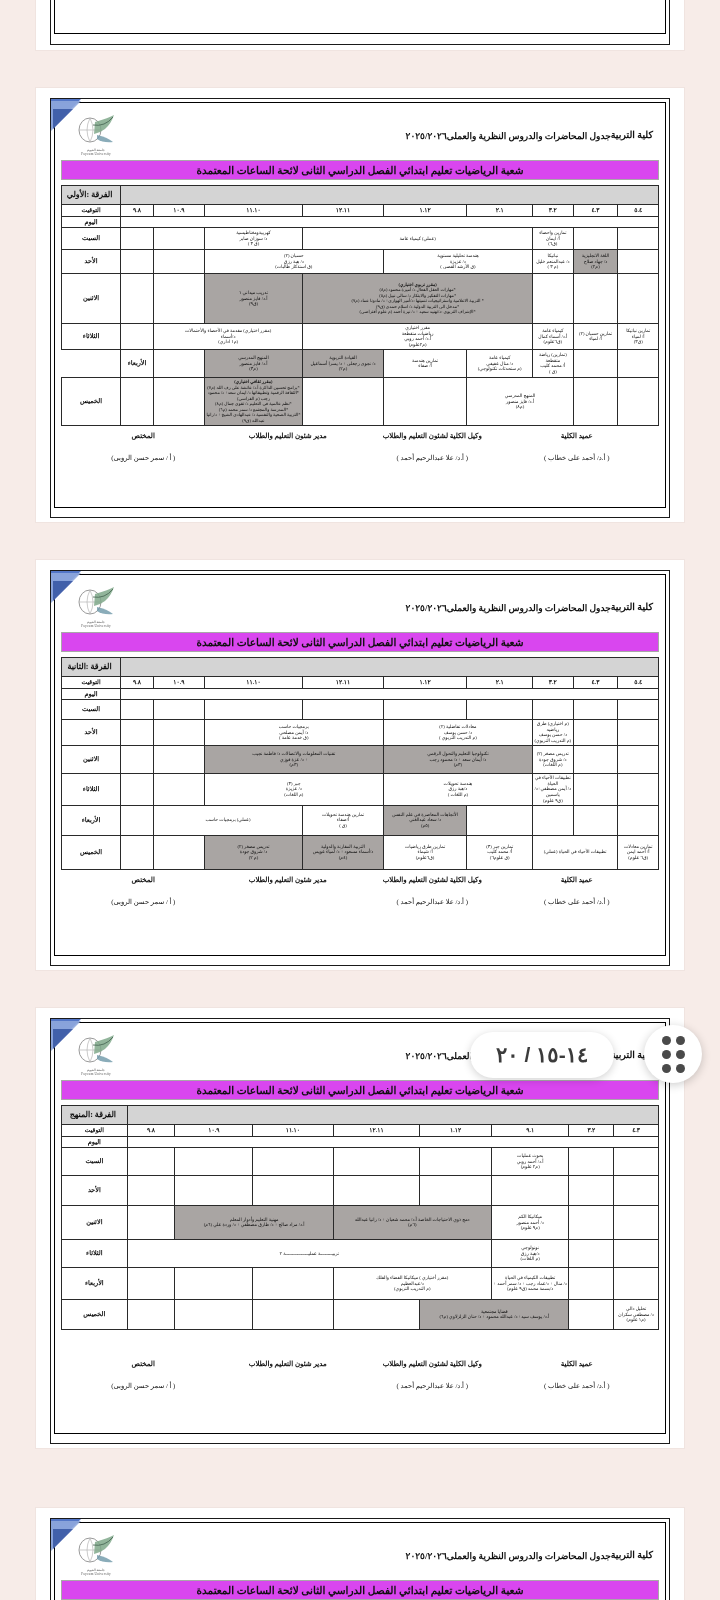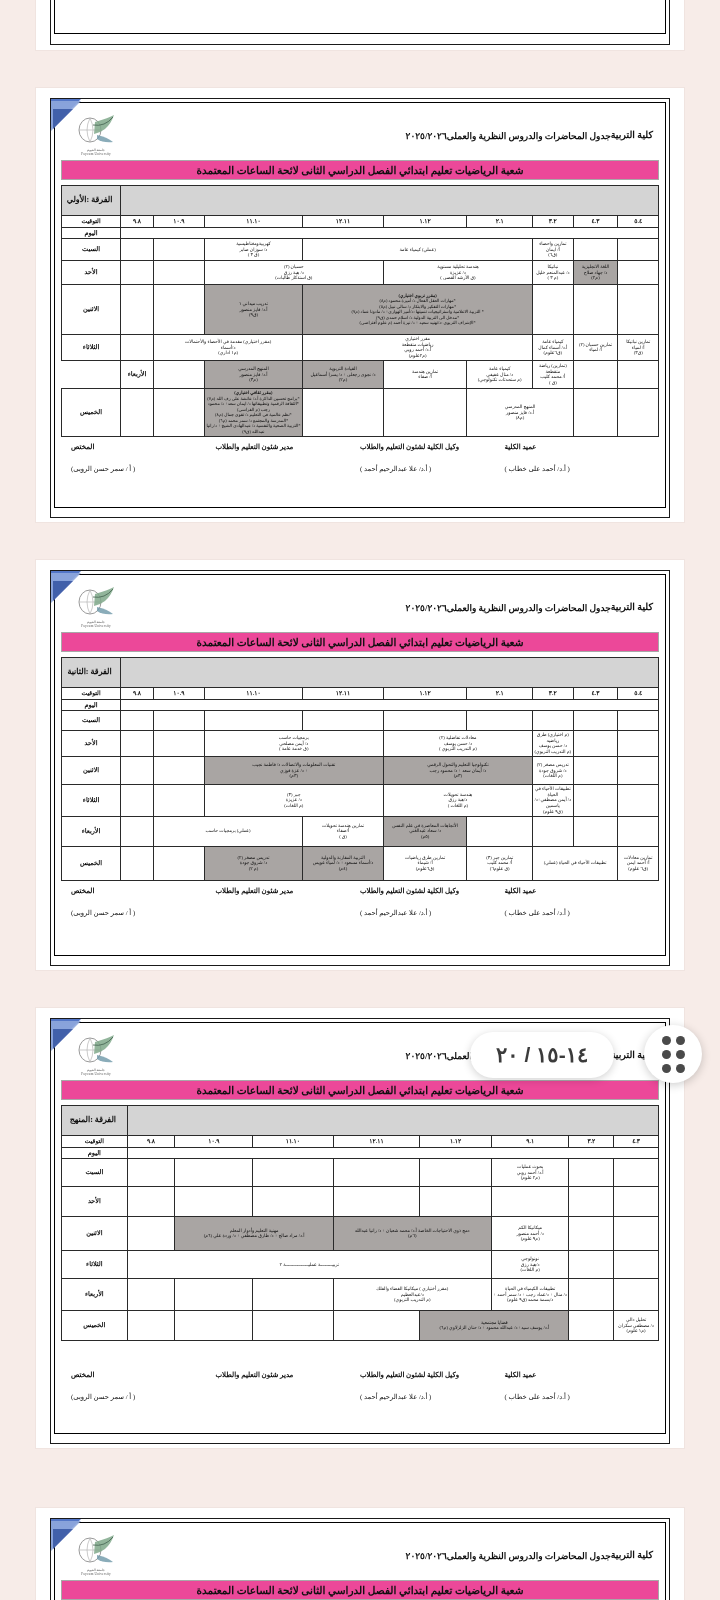--- a/index.html
+++ b/index.html
@@ -96,21 +96,21 @@
   .logo-wrap {
     width: 58px; text-align: center; padding-top: 2px;
   }
   .logo-svg { display: block; margin: 0 auto; }
   .logo-cap {
     font-size: 3.4px; color: #5a5a5a; letter-spacing: .2px;
     margin-top: 1px; line-height: 1.3;
   }
 
   .dept-bar {
-    background: #ec4899;
+    background: #d946ef;
     color: #111;
     text-align: center;
     font-size: 10.5px;
     font-weight: bold;
     padding: 3px 4px;
     margin: 3px 0 5px 0;
     border: 1px solid #a8a8a8;
   }
 
   
@@ -127,21 +127,21 @@
     padding: 1px 1px;
     vertical-align: middle;
     text-align: center;
     line-height: 1.25;
     word-wrap: break-word;
     overflow: hidden;
   }
   .grade-row td {
     background: #d4d4d4;
     border: 0.8px solid #2a2a2a;
-    height: 30px;
+    height: 19px;
   }
   .grade-label {
     font-size: 8px; font-weight: bold;
     text-align: right; padding-right: 4px !important;
     background: #d4d4d4 !important;
   }
   .time-row td {
     font-size: 6px; font-weight: bold; height: 12px;
   }
   .daycol {
@@ -158,21 +158,21 @@
 
   
   .signatures {
     display: flex;
     justify-content: space-between;
     padding: 6px 10px 2px 10px;
     font-size: 7px;
     font-weight: bold;
     color: #111;
   }
-  .sig-col { text-align: left; flex: 1; }
+  .sig-col { text-align: center; flex: 1; }
   .sig-name {
     font-weight: normal;
     font-size: 6.8px;
     margin-top: 14px;
     display: block;
   }
 
   
   #page-indicator {
     position: absolute;

